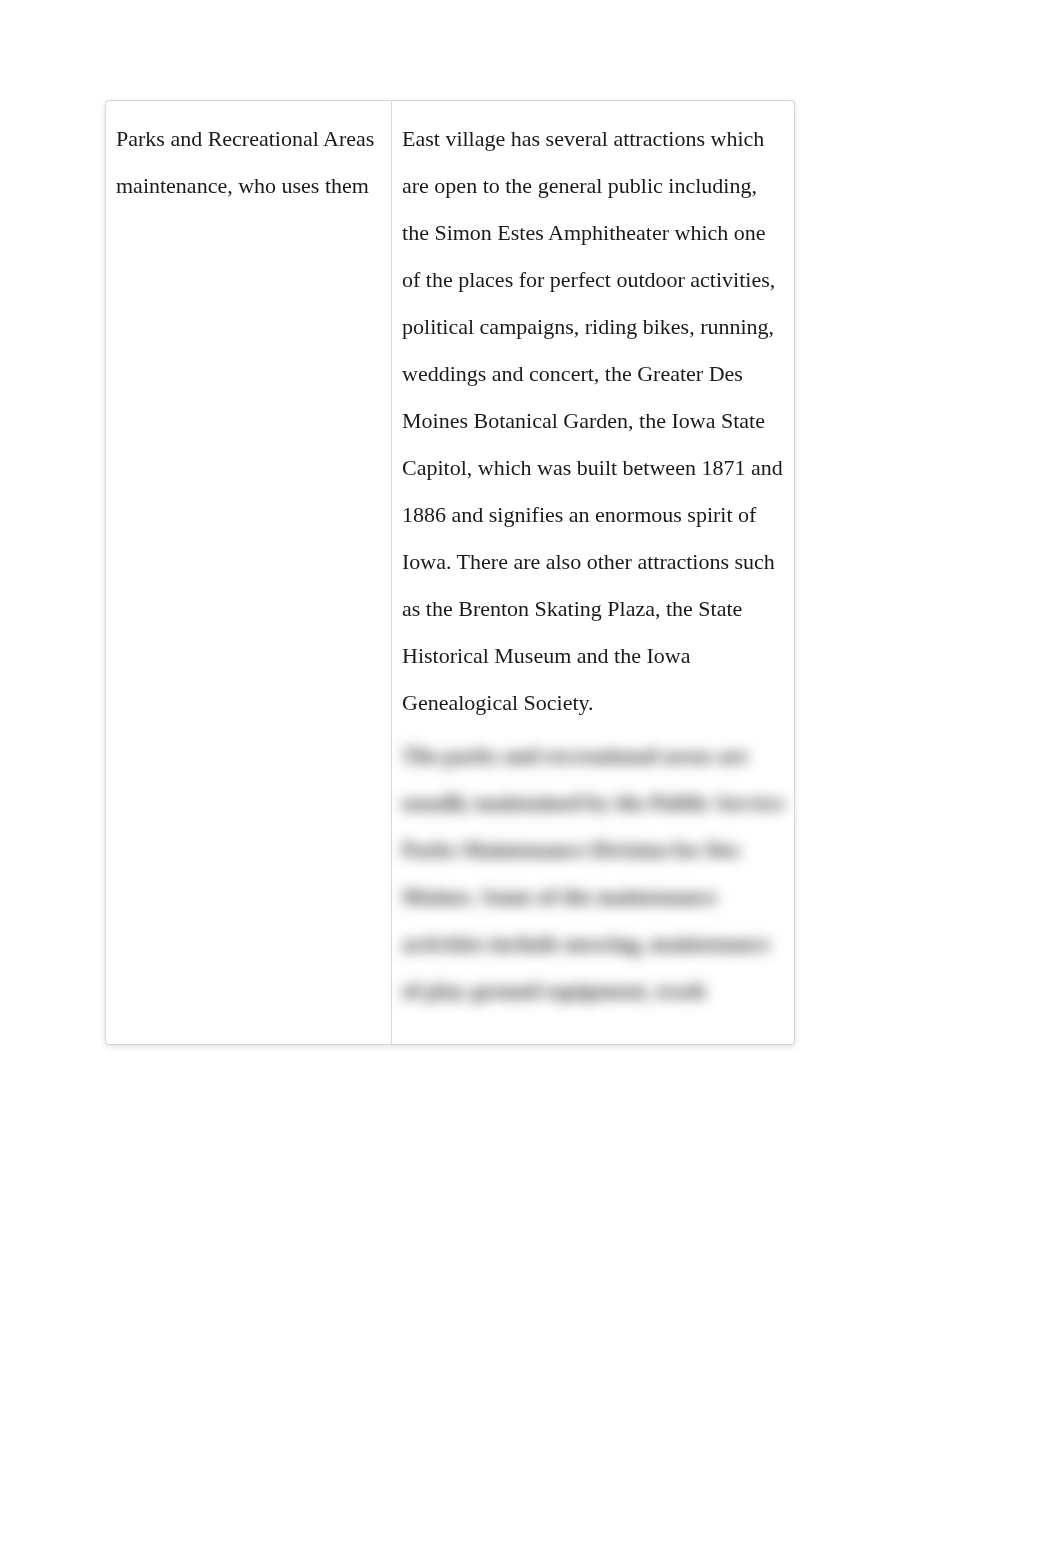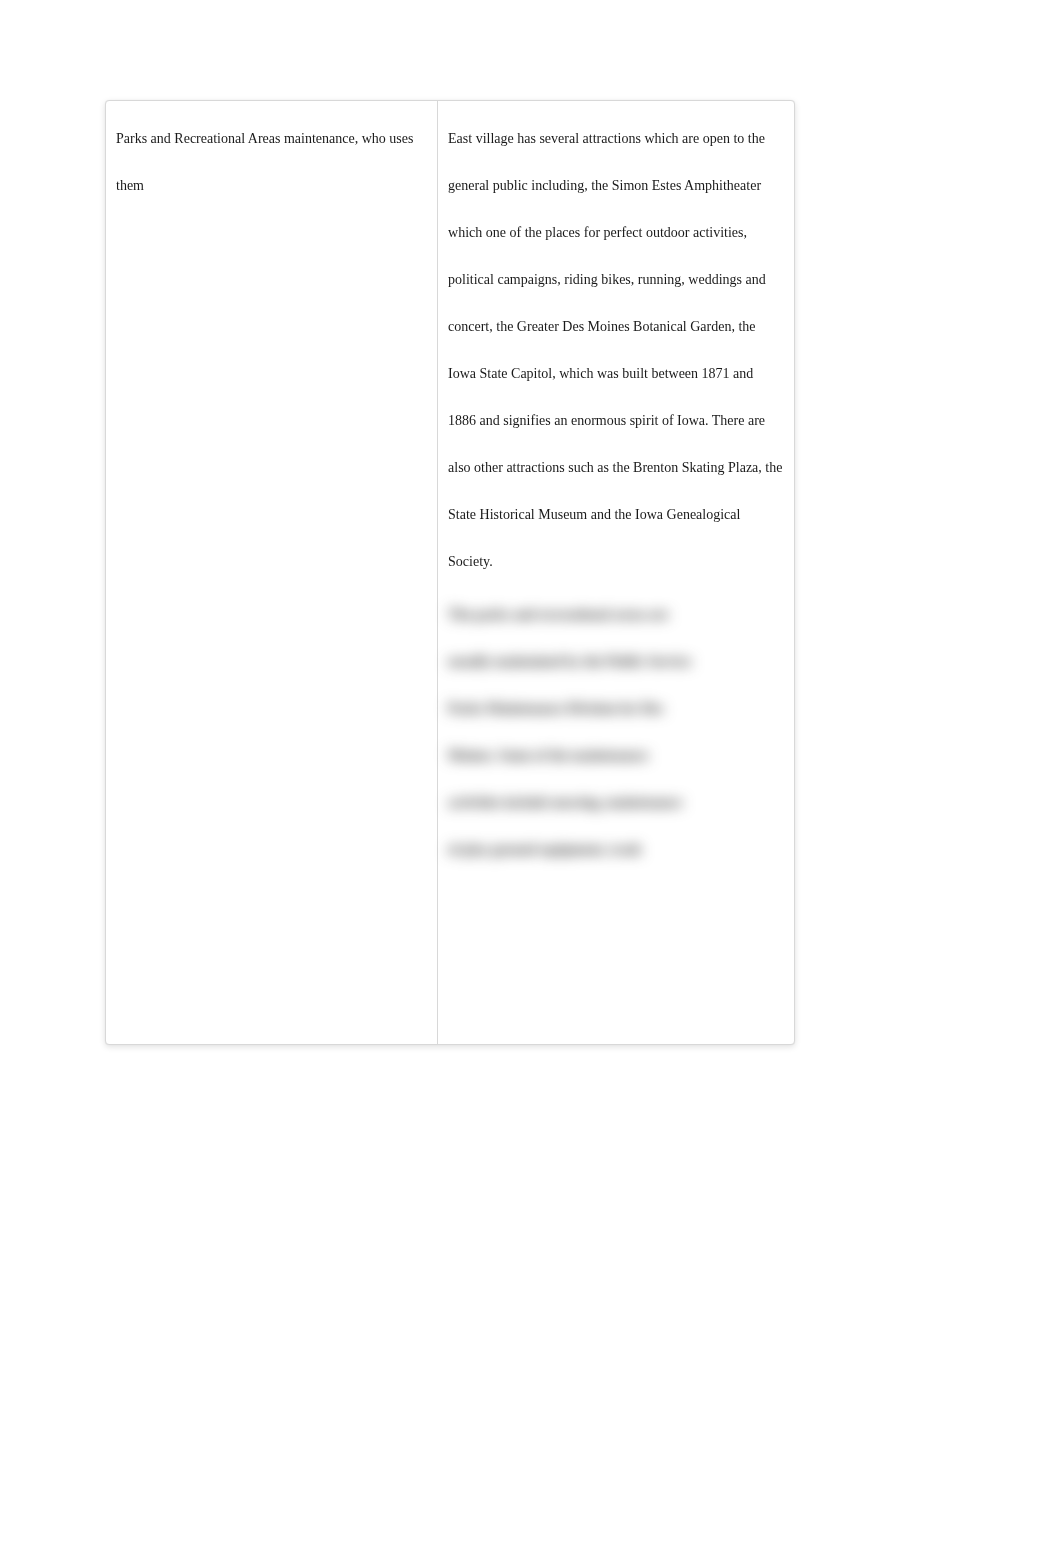--- a/index.html
+++ b/index.html
@@ -32,21 +32,21 @@
       height: 100%;
       border-collapse: collapse;
     }
     .row {
       display: table-row;
     }
     .cell {
       display: table-cell;
       vertical-align: top;
       padding: 14px 10px 10px 10px;
-      font-size: 14px;
+      font-size: 22px;
       line-height: 47px;
       color: #1a1a1a;
     }
     .cell-left {
       width: 333px;
       border-right: 1px solid #d8d8d8;
     }
     .cell-right {
       width: 357px;
       position: relative;

